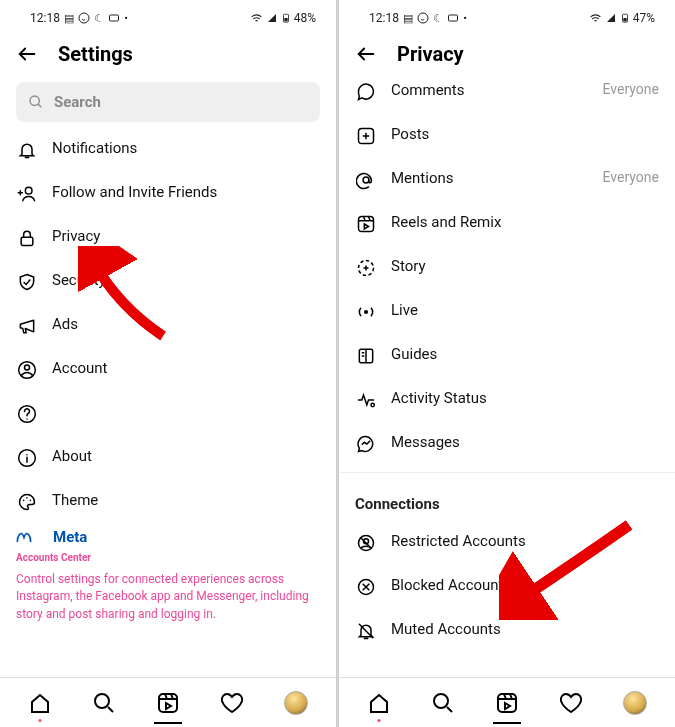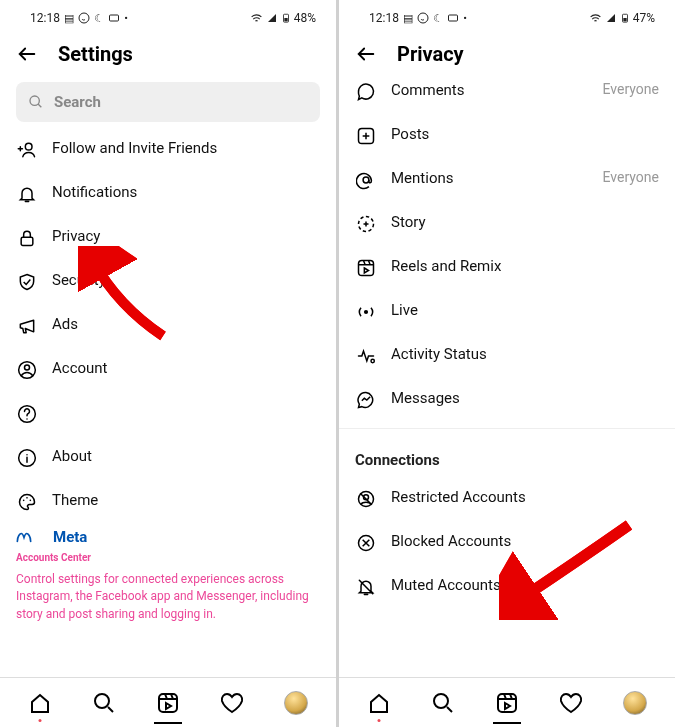--- a/index.html
+++ b/index.html
@@ -178,33 +178,33 @@
         <circle cx="10" cy="10" r="7" stroke="#888" stroke-width="2" fill="none"></circle>
         <path d="M15 15l5 5" stroke="#888" stroke-width="2"></path>
       </svg>
     <span class="search-placeholder">Search</span>
   </div>
 
   <div class="menu-list">
     <div class="menu-item">
       <span class="icon-slot">
           <svg viewBox="0 0 24 24">
+            <path d="M6 17V11a6 6 0 1112 0v6l2 2H4l2-2zM10 21h4" stroke="#000" stroke-width="1.8" fill="none" stroke-linecap="round"></path>
+          </svg>
+        </span>
+      <span class="menu-label">Notifications</span>
+    </div>
+    <div class="menu-item">
+      <span class="icon-slot">
+          <svg viewBox="0 0 24 24">
             <circle cx="14" cy="8" r="4" stroke="#000" stroke-width="1.8" fill="none"></circle>
             <path d="M7 20c1-4 5-5 7-5s6 1 7 5M4 8v5M1.5 10.5h5" stroke="#000" stroke-width="1.8" fill="none" stroke-linecap="round"></path>
           </svg>
         </span>
       <span class="menu-label">Follow and Invite Friends</span>
-    </div>
-    <div class="menu-item">
-      <span class="icon-slot">
-          <svg viewBox="0 0 24 24">
-            <path d="M6 17V11a6 6 0 1112 0v6l2 2H4l2-2zM10 21h4" stroke="#000" stroke-width="1.8" fill="none" stroke-linecap="round"></path>
-          </svg>
-        </span>
-      <span class="menu-label">Notifications</span>
     </div>
     <div class="menu-item">
       <span class="icon-slot">
           <svg viewBox="0 0 24 24">
             <rect x="5" y="11" width="14" height="10" rx="2" stroke="#000" stroke-width="1.8" fill="none"></rect>
             <path d="M8 11V8a4 4 0 118 0v3" stroke="#000" stroke-width="1.8" fill="none"></path>
           </svg>
         </span>
       <span class="menu-label">Privacy</span>
     </div>
@@ -390,43 +390,52 @@
             <circle cx="12" cy="12" r="3.5" stroke="#000" stroke-width="1.8" fill="none"></circle>
             <path d="M15.5 12v2c0 2 3 2 3-1a9 9 0 10-3 7" stroke="#000" stroke-width="1.8" fill="none"></path>
           </svg>
         </span>
       <span class="menu-label">Mentions</span>
       <span class="menu-value">Everyone</span>
     </div>
     <div class="menu-item">
       <span class="icon-slot">
           <svg viewBox="0 0 24 24">
+            <rect x="3" y="3" width="18" height="18" rx="4" stroke="#000" stroke-width="1.8" fill="none"></rect>
+            <path d="M3 8h18M9 3l2 5M15 3l2 5M10 12l5 3-5 3z" stroke="#000" stroke-width="1.8" fill="none"></path>
+          </svg>
+        </span>
+      <span class="menu-label">Reels and Remix</span>
+    </div>
+    <div class="menu-item">
+      <span class="icon-slot">
+          <svg viewBox="0 0 24 24">
             <circle cx="12" cy="12" r="9" stroke="#000" stroke-width="1.8" fill="none" stroke-dasharray="4 3"></circle>
             <path d="M12 9v6M9 12h6" stroke="#000" stroke-width="1.8"></path>
           </svg>
         </span>
       <span class="menu-label">Story</span>
     </div>
     <div class="menu-item">
       <span class="icon-slot">
           <svg viewBox="0 0 24 24">
-            <rect x="3" y="3" width="18" height="18" rx="4" stroke="#000" stroke-width="1.8" fill="none"></rect>
-            <path d="M3 8h18M9 3l2 5M15 3l2 5M10 12l5 3-5 3z" stroke="#000" stroke-width="1.8" fill="none"></path>
-          </svg>
-        </span>
-      <span class="menu-label">Reels and Remix</span>
-    </div>
-    <div class="menu-item">
-      <span class="icon-slot">
-          <svg viewBox="0 0 24 24">
             <circle cx="12" cy="12" r="2.5" fill="#000"></circle>
             <path d="M6 7a8 8 0 000 10M18 7a8 8 0 010 10" stroke="#000" stroke-width="1.8" fill="none"></path>
           </svg>
         </span>
       <span class="menu-label">Live</span>
+    </div>
+    <div class="menu-item">
+      <span class="icon-slot">
+          <svg viewBox="0 0 24 24">
+            <rect x="4" y="4" width="16" height="16" rx="2" stroke="#000" stroke-width="1.8" fill="none"></rect>
+            <path d="M12 4v16M7 8h3M7 12h3" stroke="#000" stroke-width="1.8"></path>
+          </svg>
+        </span>
+      <span class="menu-label">Guides</span>
     </div>
     <div class="menu-item">
       <span class="icon-slot">
           <svg viewBox="0 0 24 24">
             <path d="M3 12h4l2-6 4 12 2-6h6" stroke="#000" stroke-width="1.8" fill="none" stroke-linecap="round"></path>
             <circle cx="20" cy="18" r="2" stroke="#000" stroke-width="1.8" fill="none"></circle>
           </svg>
         </span>
       <span class="menu-label">Activity Status</span>
     </div>

